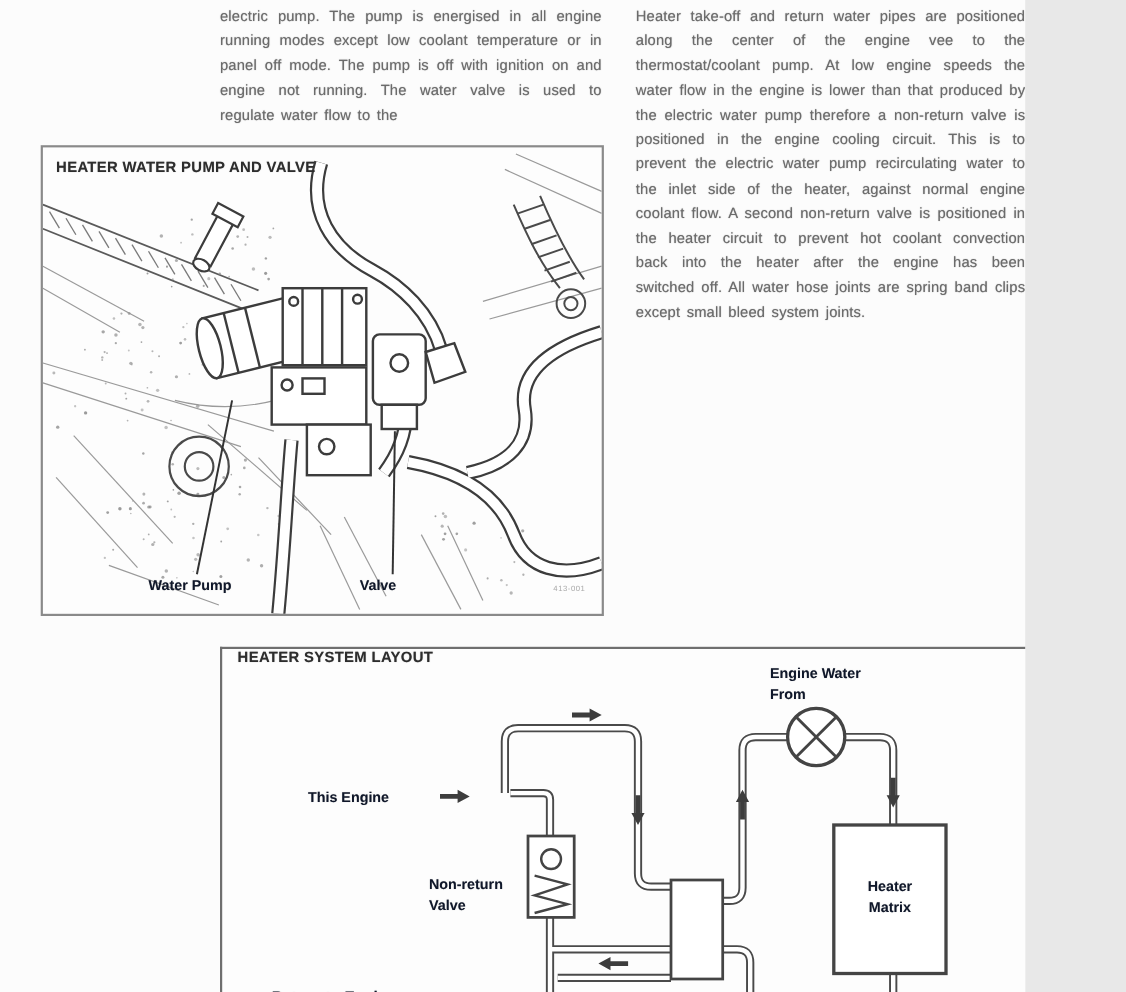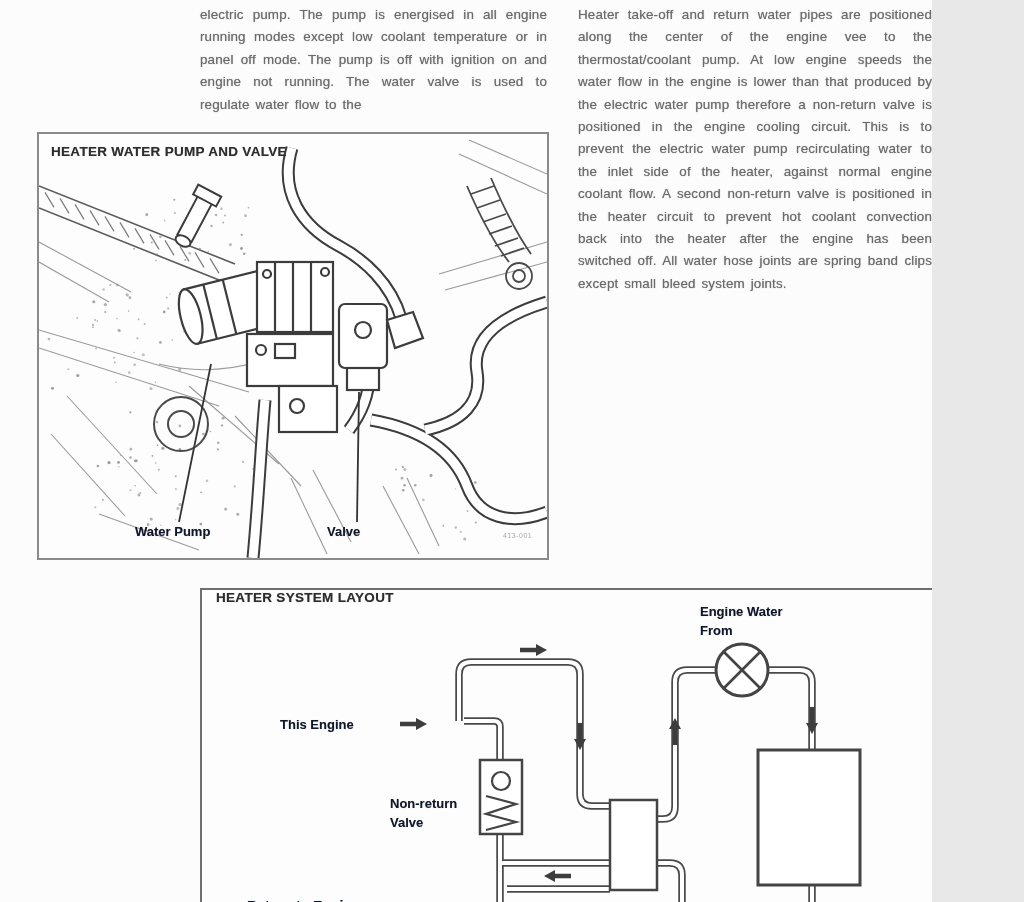--- a/index.html
+++ b/index.html
@@ -357,17 +357,21 @@
     <div class="figtitle" style="left:14px;top:0">HEATER SYSTEM LAYOUT</div>
     <div class="figlabel" style="left:498px;top:12px">
       <div>Engine Water</div>
       <div>From</div>
     </div>
     <div class="figlabel" style="left:78px;top:125px">This Engine</div>
     <div class="figlabel" style="left:188px;top:204px">
       <div>Non-return</div>
       <div>Valve</div>
     </div>
+    <div class="figlabel matrix-label" style="left:556px;top:206px;width:102px">
+      <div>Heater</div>
+      <div>Matrix</div>
+    </div>
     <div class="figlabel" style="left:45px;top:307px;font-size:14px">Return to Engine</div>
   </div>
 
   <div class="punch-hole"></div>
 </div>
 
 </body></html>

